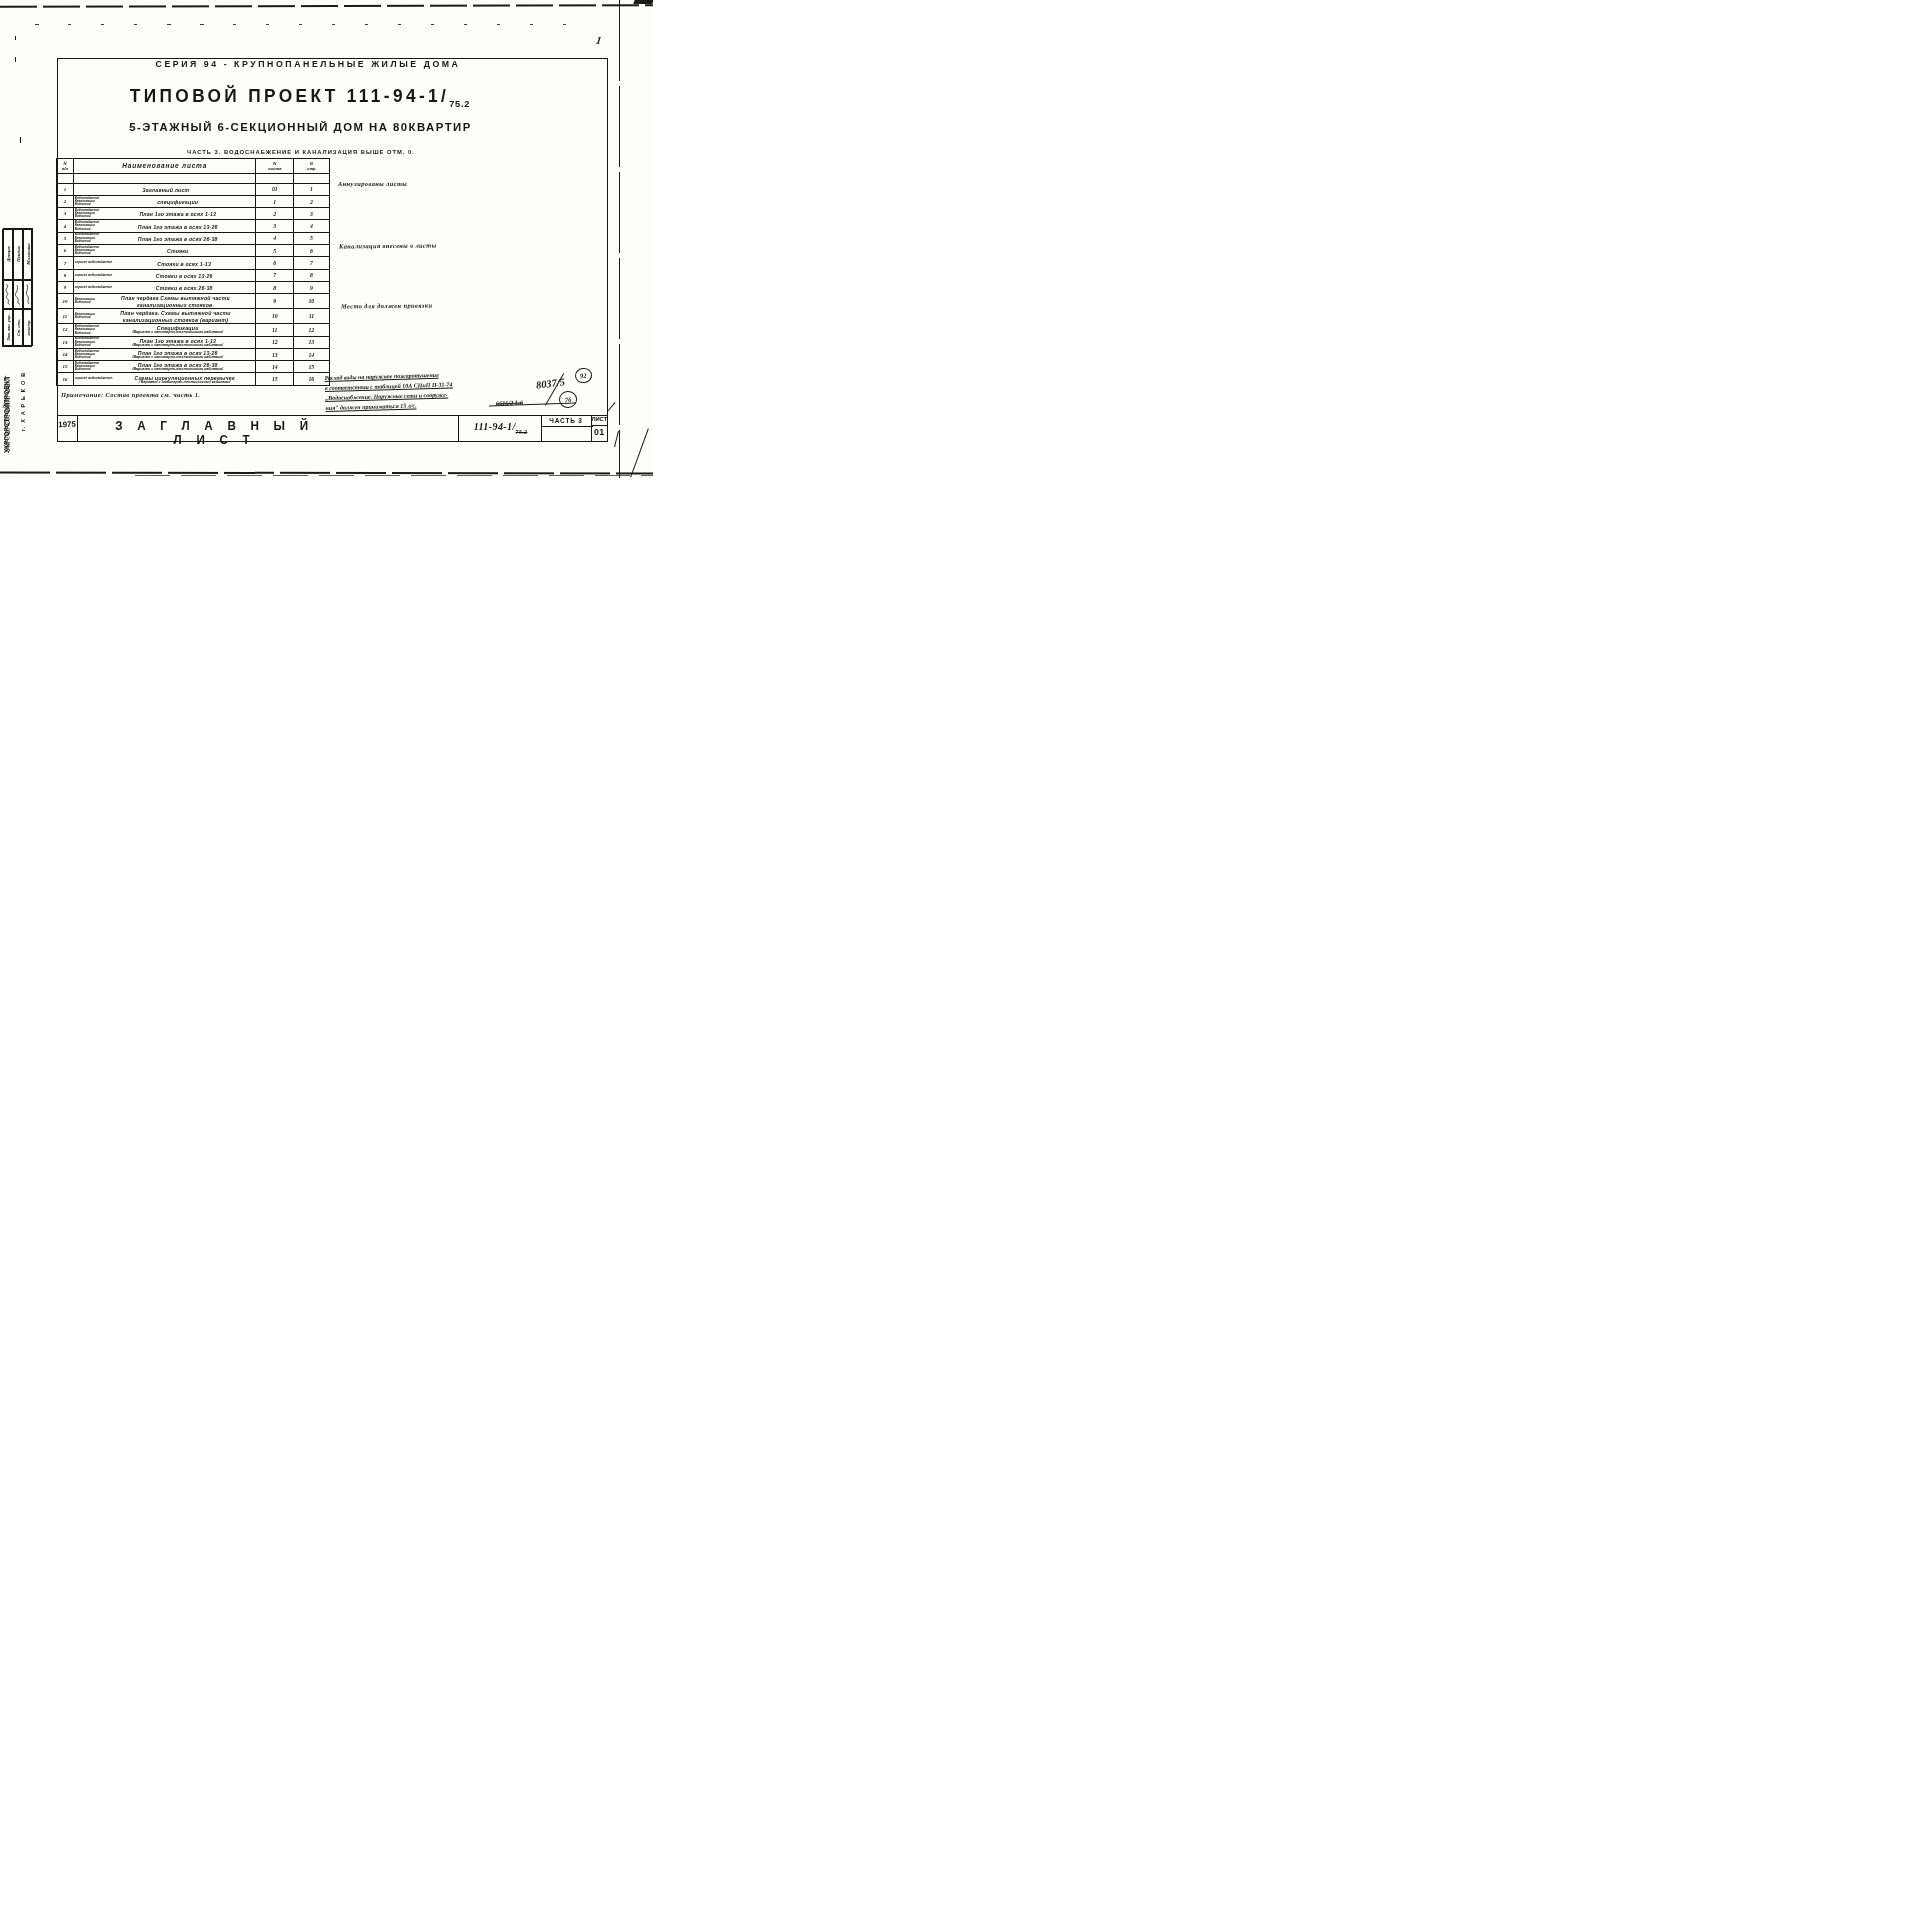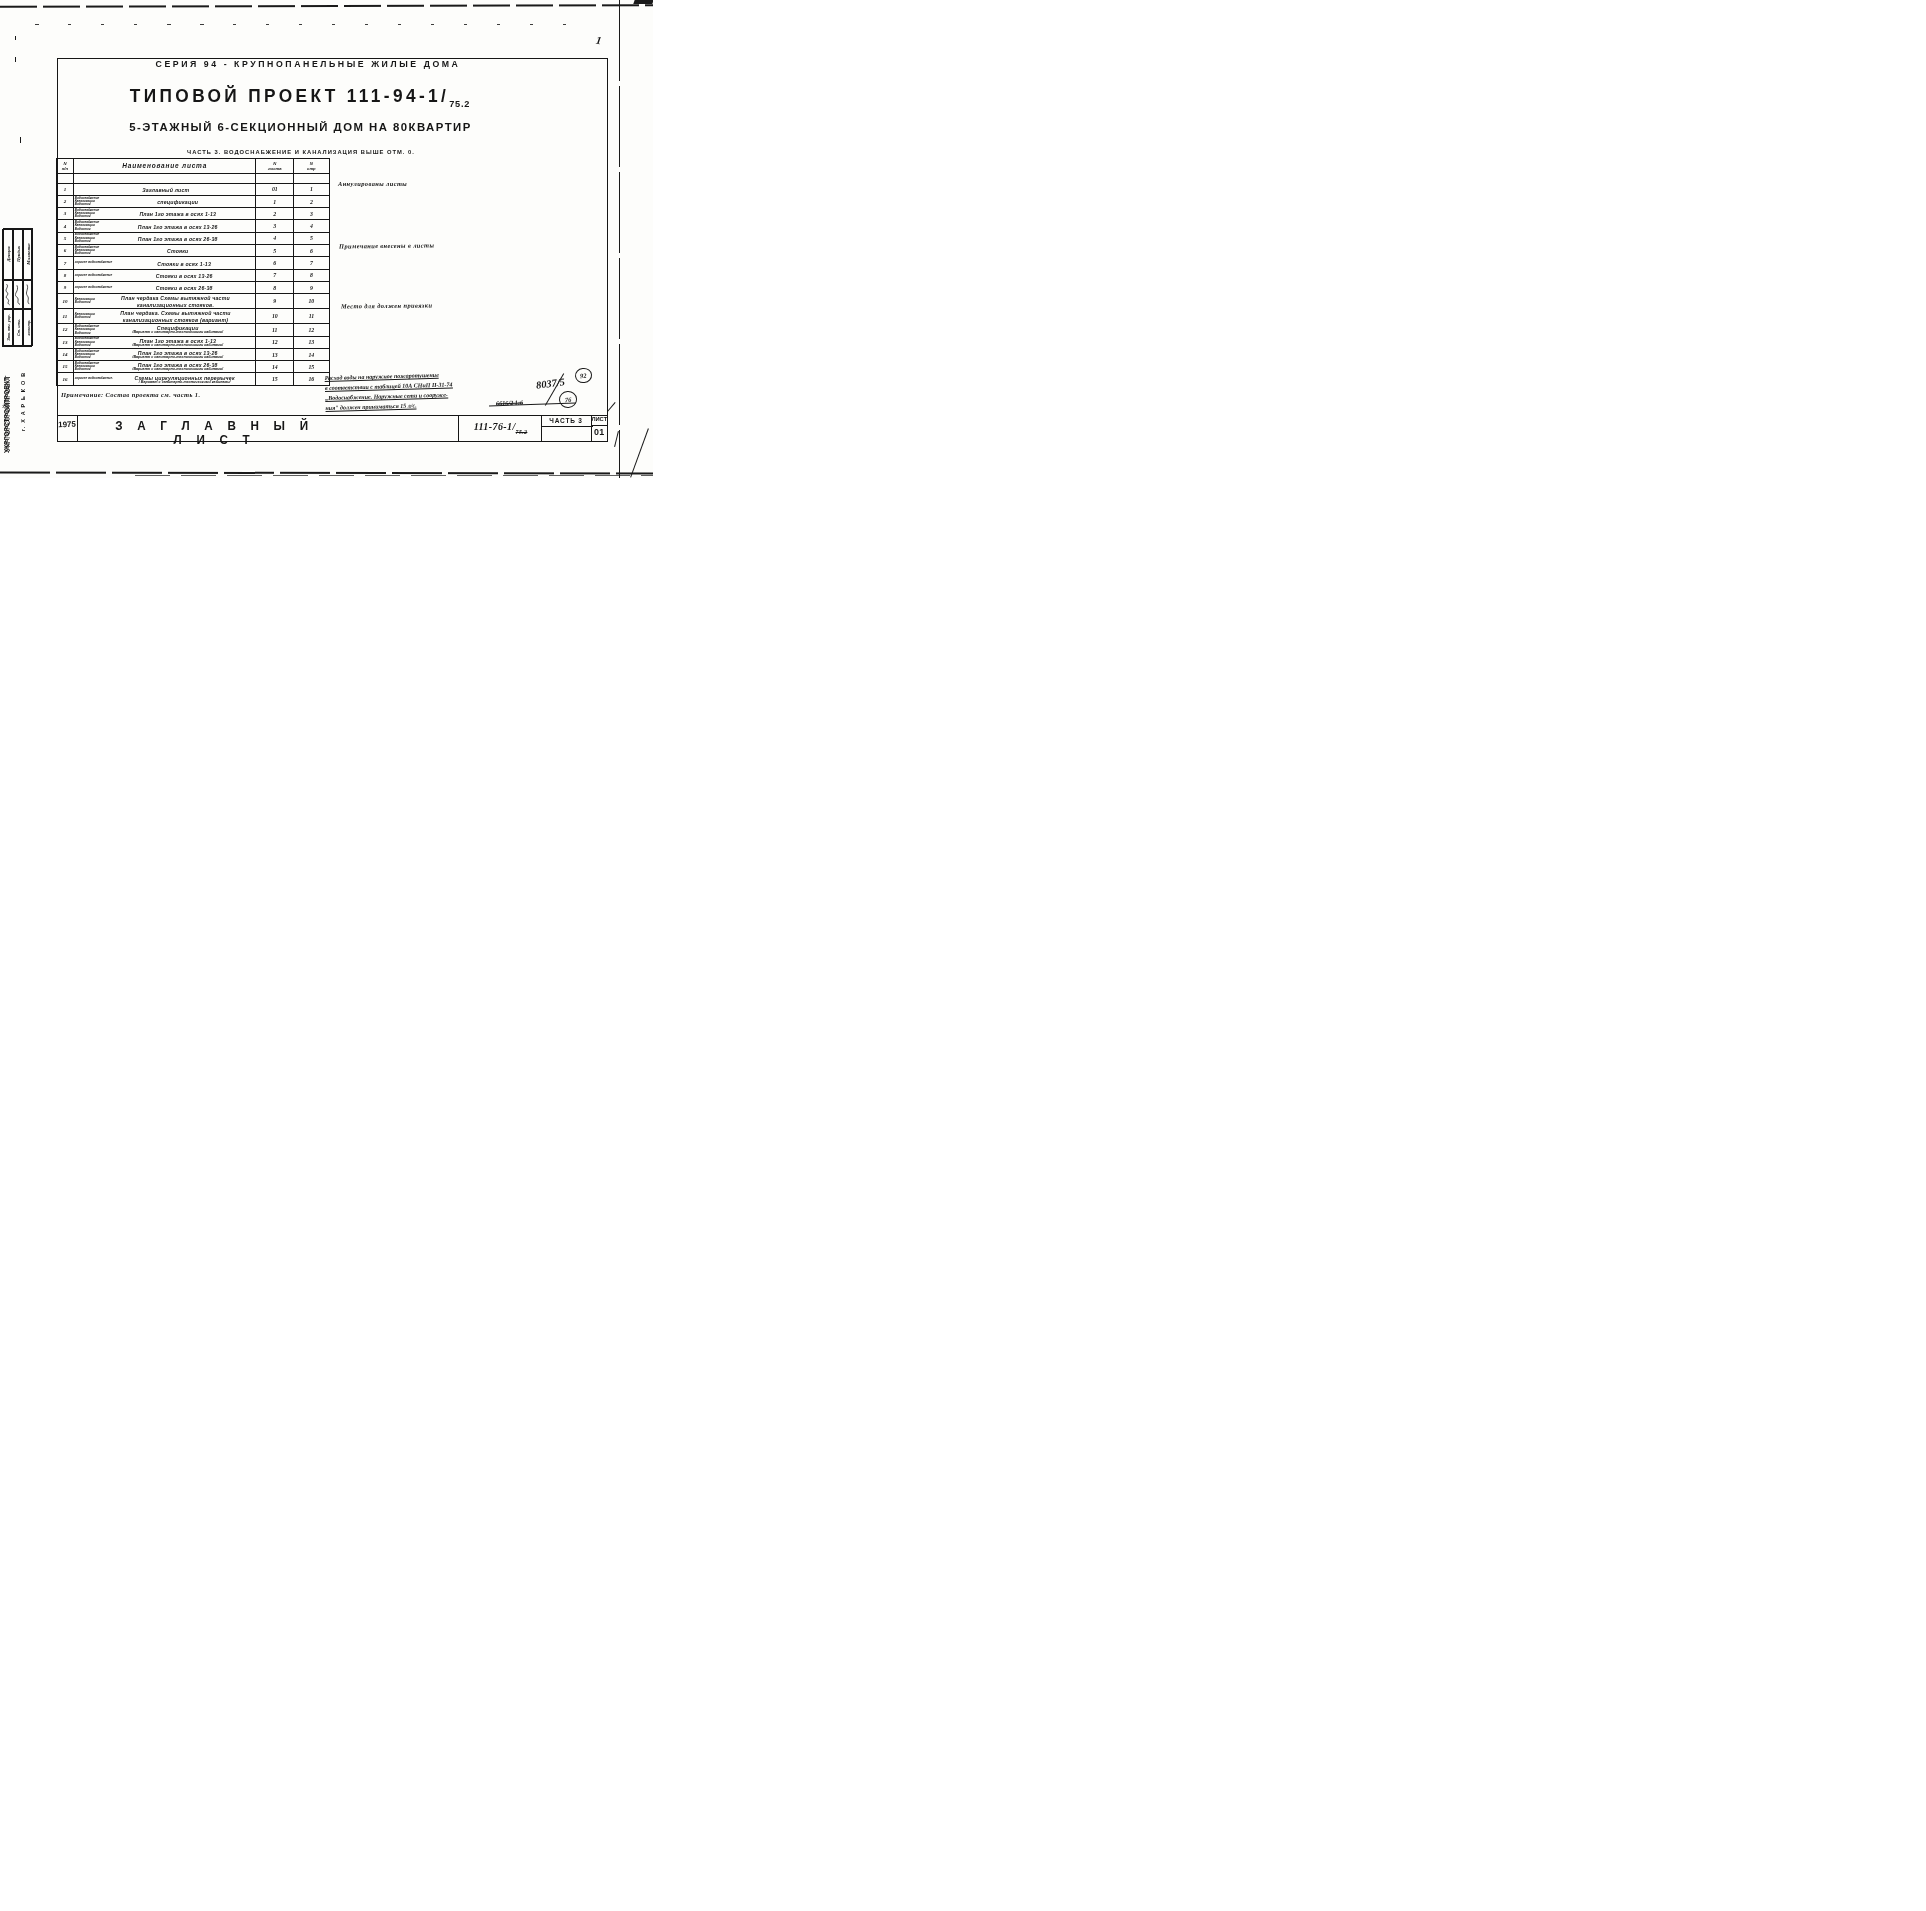--- a/index.html
+++ b/index.html
@@ -461,21 +461,21 @@
           </div>
         </div>
       </td>
       <td class="c-sheet">15</td>
       <td class="c-page">16</td>
     </tr>
   </tbody>
   </table>
 
   <div class="ann ann1">Аннулированы  листы</div>
-  <div class="ann ann2">Примечание  внесены  в листы</div>
+  <div class="ann ann2">Канализация  внесены  в листы</div>
   <div class="ann ann3">Место  для  должен  привязки</div>
 
   <div class="note">Примечание:   Состав   проекта   см.  часть  1.</div>
 
   <div class="hw">
     <div><span class="u">Расход  воды  на  наружное  пожаротушение</span></div>
     <div><span class="u">в соответствии  с  таблицей  10А СНиП II-31-74</span></div>
     <div><span class="u">„Водоснабжение. Наружные  сети и сооруже-</span></div>
     <div><span class="u">ния" должен  приниматься  15 л/с.</span></div>
   </div>
@@ -488,21 +488,21 @@
 
   <div class="strip-top"></div>
   <div class="vline v1975"></div>
   <div class="vline vtb1"></div>
   <div class="vline vtb2"></div>
   <div class="vline vtb3"></div>
   <div class="hsplit1"></div>
   <div class="hsplit2"></div>
   <div class="year">1975</div>
   <div class="big-title">З А Г Л А В Н Ы Й   Л И С Т</div>
-  <div class="code-cell"><span>111-76-1/</span><span class="fsub">75.2</span></div>
+  <div class="code-cell"><span>111-94-1/</span><span class="fsub">75.2</span></div>
   <div class="part-cell">ЧАСТЬ 3</div>
   <div class="sheetlbl">ЛИСТ</div>
   <div class="sheetno">01</div>
 
   <div class="rotwrap stampwrap">
     <div class="rotinner">
       <div class="cell role">Зам. нач. упр.</div>
       <div class="cell">
           <svg width="23" height="6.2" viewBox="0 0 60 16">
             <path d="M3,12 C9,2 13,15 19,6 S29,13 36,5 S50,12 57,4" fill="none" stroke="#1a1a1a" stroke-width="2"></path>

